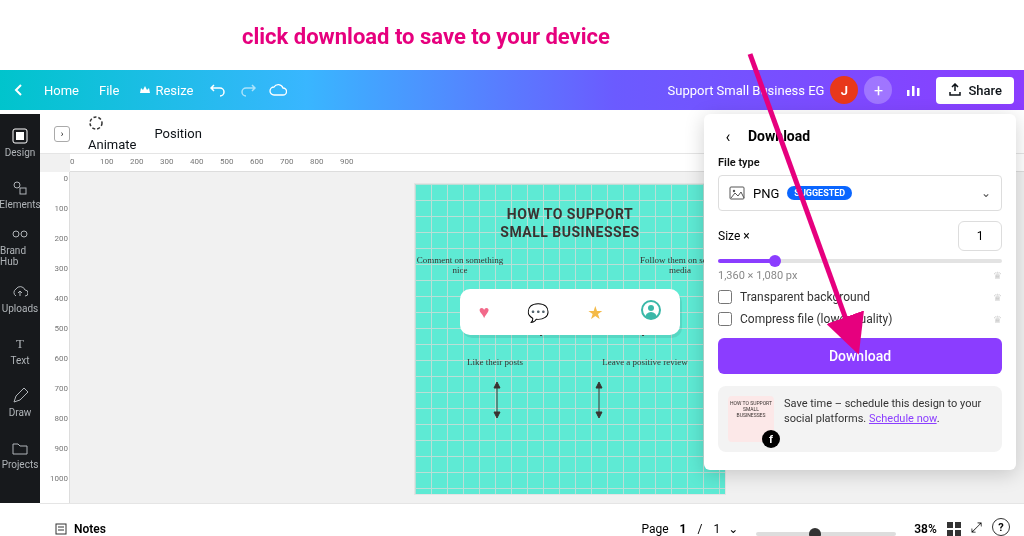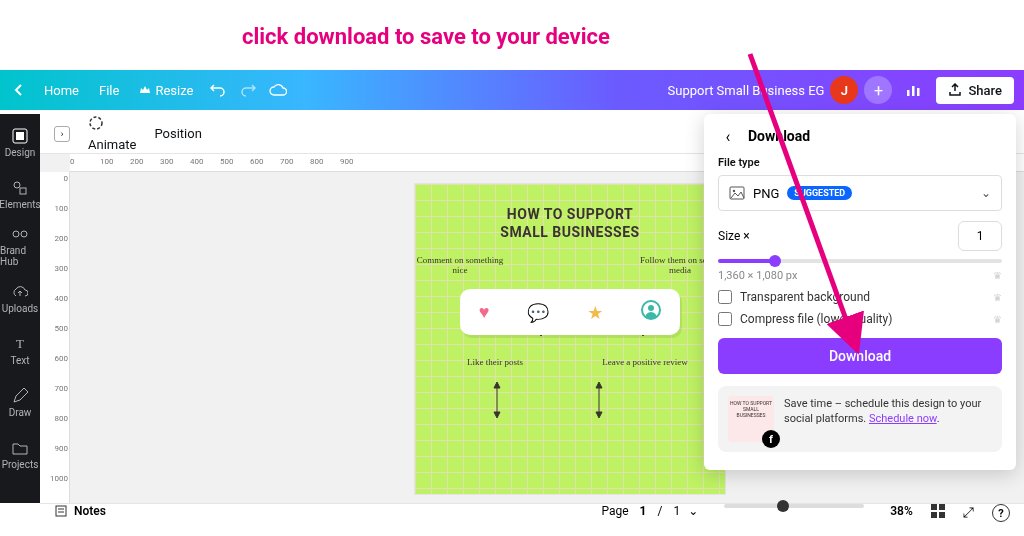--- a/index.html
+++ b/index.html
@@ -22,21 +22,21 @@
 .sideitem.active { color:#fff; }
 .subbar { position:absolute; top:114px; left:40px; right:0; height:40px; background:#fff; border-bottom:1px solid #e5e5e5; display:flex; align-items:center; padding:0 14px; gap:18px; }
 .collapse { width:16px; height:16px; border:1px solid #aaa; border-radius:3px; display:flex; align-items:center; justify-content:center; font-size:9px; }
 .animbtn { display:flex; align-items:flex-start; gap:6px; font-size:13px; color:#0e1318;flex-direction:column; }
 .posbtn { font-size:13px; color:#0e1318; }
 .canvasarea { position:absolute; top:154px; left:40px; right:0; bottom:33px; background:#f1f1f1; }
 .ruler-top { position:absolute; top:0; left:30px; right:0; height:18px; background:#fff; border-bottom:1px solid #ddd; font-size:8px; color:#777; }
 .ruler-left { position:absolute; top:18px; left:0; width:30px; bottom:0; background:#fff; border-right:1px solid #ddd; font-size:8px; color:#777; }
 .rtick { position:absolute; top:3px; }
 .ltick { position:absolute; left:2px; width:26px; text-align:right; }
-.canvas { position:absolute; top:30px; left:375px; width:310px; height:310px; background:#bef264; box-shadow:0 0 0 1px rgba(0,0,0,.05); }
+.canvas { position:absolute; top:30px; left:375px; width:310px; height:310px; background:#5eead4; box-shadow:0 0 0 1px rgba(0,0,0,.05); }
 .canvas::before { content:""; position:absolute; inset:0; background-image:linear-gradient(#f8d8d8 1px,transparent 1px),linear-gradient(90deg,#f8d8d8 1px,transparent 1px); background-size:16px 16px; opacity:.6; }
 .ctitle { position:relative; text-align:center; font-family:"Comic Sans MS",cursive; font-weight:700; font-size:14px; color:#3a3331; padding-top:22px; line-height:1.25; letter-spacing:.5px; }
 .row-top { position:relative; display:flex; justify-content:space-between; gap:60px; margin-top:14px; }
 .row-top div { width:90px; text-align:center; font-family:"Comic Sans MS",cursive; font-size:9px; color:#3a3331; }
 .iconbar { position:relative; margin:14px auto 0; width:220px; height:46px; background:#fff; border-radius:10px; display:flex; align-items:center; justify-content:space-around; box-shadow:2px 3px 0 rgba(0,0,0,.08); }
 .iconbar span { font-size:18px; }
 .heart{color:#F2698A;} .bubble{color:#87C9E2;} .star{color:#F4BA48;} .person{color:#3AB8A8;}
 .row-bot { position:relative; display:flex; justify-content:center; gap:60px; margin-top:22px; }
 .row-bot div { width:90px; text-align:center; font-family:"Comic Sans MS",cursive; font-size:9px; color:#3a3331; }
 .connectors { position:absolute; inset:0; pointer-events:none; }
@@ -57,21 +57,21 @@
 .dim { font-size:11px; color:#888; margin-top:6px; display:flex; justify-content:space-between; align-items:center; }
 .crown { color:#cfcfcf; font-size:10px; }
 .chk { display:flex; align-items:center; gap:8px; font-size:12px; color:#333; margin-top:8px; }
 .chk input { width:14px; height:14px; }
 .dlbtn { width:100%; height:36px; background:#8b3dff; color:#fff; border:0; border-radius:6px; font-size:14px; font-weight:500; margin-top:12px; }
 .promo { margin-top:12px; background:#f3f3f3; border-radius:8px; padding:10px; display:flex; gap:10px; }
 .thumb { width:46px; height:46px; background:#FCE8E8; border-radius:4px; position:relative; flex-shrink:0; font-size:5px; text-align:center; padding-top:4px; color:#3a3331; font-family:"Comic Sans MS"; }
 .fb { position:absolute; right:-6px; bottom:-6px; width:18px; height:18px; background:#000; color:#fff; border-radius:50%; display:flex; align-items:center; justify-content:center; font-size:11px; font-weight:700; }
 .ptxt { font-size:11px; color:#333; line-height:1.4; }
 .ptxt a { color:#8b3dff; text-decoration:underline; }
-.footer { position:absolute; bottom:0; left:40px; right:0; height:33px; background:#fff; border-top:1px solid #e5e5e5; display:flex; align-items:flex-start; padding:0 14px; gap:18px; }
+.footer { position:absolute; bottom:0; left:40px; right:0; height:33px; background:#fff; border-top:1px solid #e5e5e5; display:flex; align-items:flex-end; padding:0 14px; gap:10px; }
 .notesbtn { display:flex; align-items:center; gap:6px; font-size:12px; font-weight:600; }
 .pager { margin-left:auto; font-size:12px; display:flex; align-items:center; gap:4px; }
 .zslider { width:140px; height:4px; background:#ddd; border-radius:2px; position:relative; margin:0 8px; }
 .zknob { position:absolute; left:38%; top:-4px; width:12px; height:12px; background:#333; border-radius:50%; }
 .zoom { font-size:12px; font-weight:600; }
 .grid4 { width:14px; height:14px; display:grid; grid-template-columns:1fr 1fr; gap:2px; }
 .grid4 span { background:#333; }
 .fsc { font-size:14px; }
 .help { width:18px; height:18px; border:1.5px solid #333; border-radius:50%; display:flex; align-items:center; justify-content:center; font-size:11px; font-weight:700; }
 [data-interactable="true"]{cursor:pointer;}

